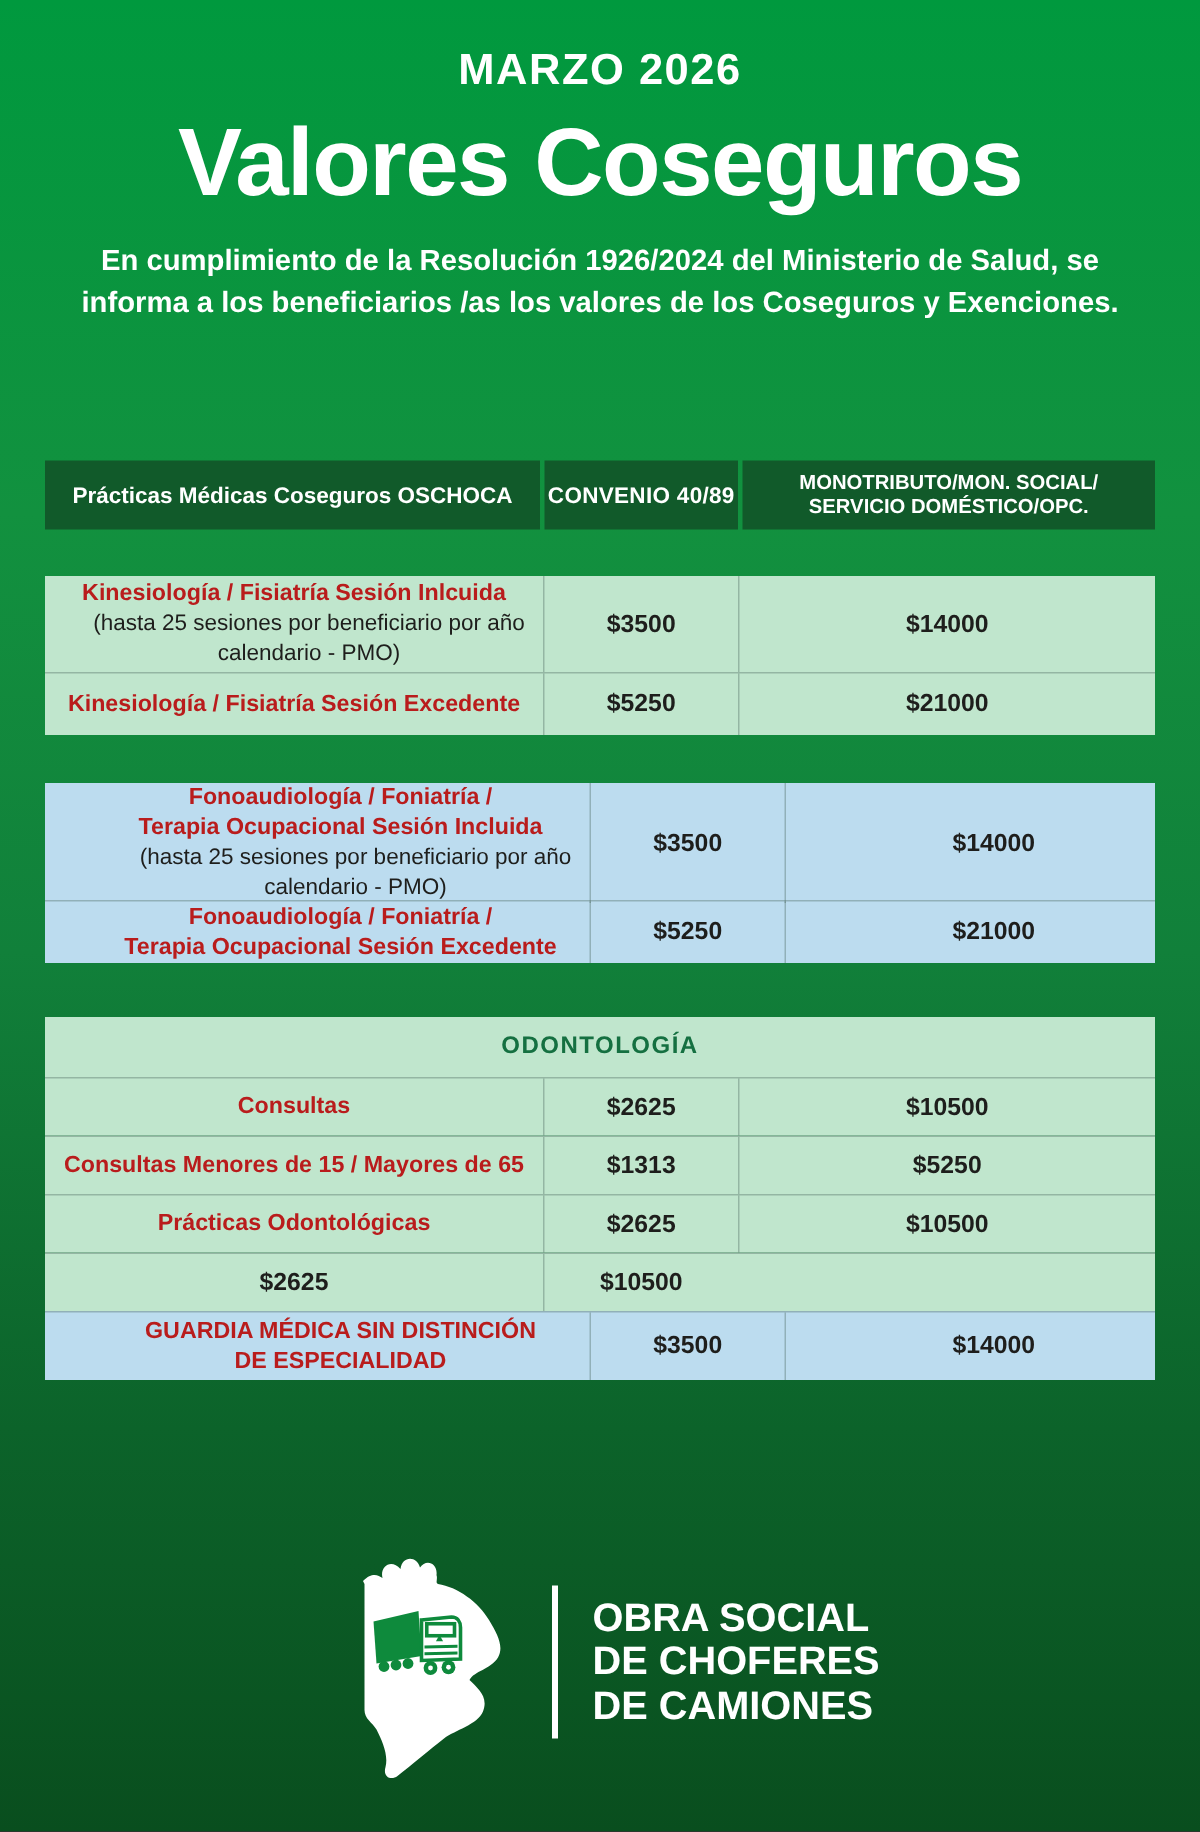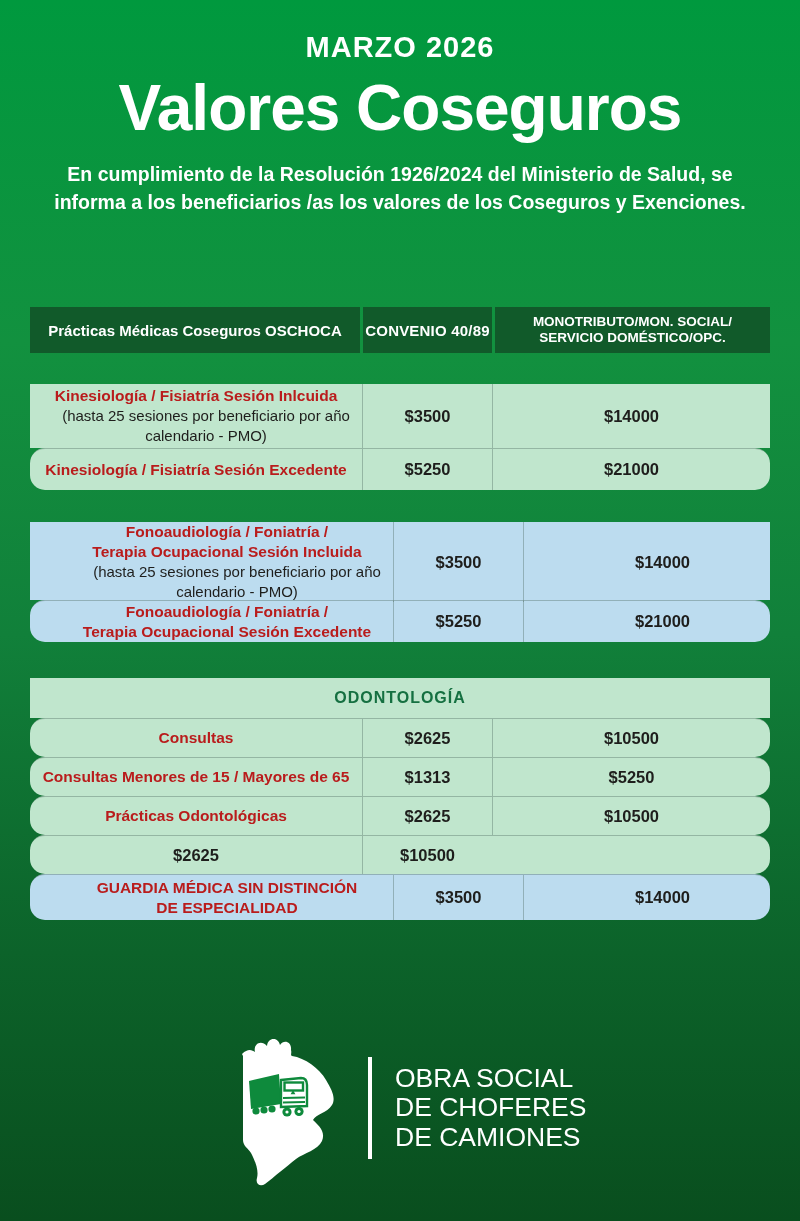--- a/index.html
+++ b/index.html
@@ -52,21 +52,21 @@
   .t-fono { top: 522px; }
   .t-odon { top: 678px; }
 
   .trow { display: grid; grid-template-columns: 332px 130px 278px; }
   .trow > div {
     display: flex; flex-direction: column;
     align-items: center; justify-content: center;
     text-align: center;
   }
   .trow > div + div { border-left: 1px solid rgba(75, 105, 95, 0.38); }
-  .trow + .trow, .section-head + .trow { border-top: 1px solid rgba(75, 105, 95, 0.38); border-radius: 15px; }
+  .trow + .trow, .section-head + .trow { border-top: 1px solid rgba(75, 105, 95, 0.38); }
 
   .mint { background: #c0e6cd; }
   .blue { background: #bcdcef; padding-left: 31px; }
 
   .cell-title {
     font-weight: bold; font-size: 15.5px; color: #b91c1c;
     line-height: 20px; white-space: pre;
   }
   .cell-note {
     font-weight: normal; font-size: 15px; color: #1e1e1c;
@@ -86,21 +86,21 @@
   
   .footer {
     position: absolute; top: 1028px; left: 233px; height: 160px;
     display: flex; align-items: center;
   }
   .map-logo { width: 114px; height: 160px; flex: 0 0 auto; }
   .fdivider {
     width: 4px; height: 102px; background: #ffffff;
     margin: 0 23px 0 21px; flex: 0 0 auto;
   }
-  .org { color: #ffffff; font-weight: normal; font-size: 26.5px; line-height: 29.5px; letter-spacing: 0; }
+  .org { color: #ffffff; font-weight: bold; font-size: 26.5px; line-height: 29.5px; letter-spacing: 0; }
 </style>
 </head>
 <body>
 
 <div class="poster">
 
   <div class="month">MARZO 2026</div>
   <div class="title">Valores Coseguros</div>
   <div class="subtitle">En cumplimiento de la Resolución 1926/2024 del Ministerio de Salud, se
 informa a los beneficiarios /as los valores de los Coseguros y Exenciones.</div>

